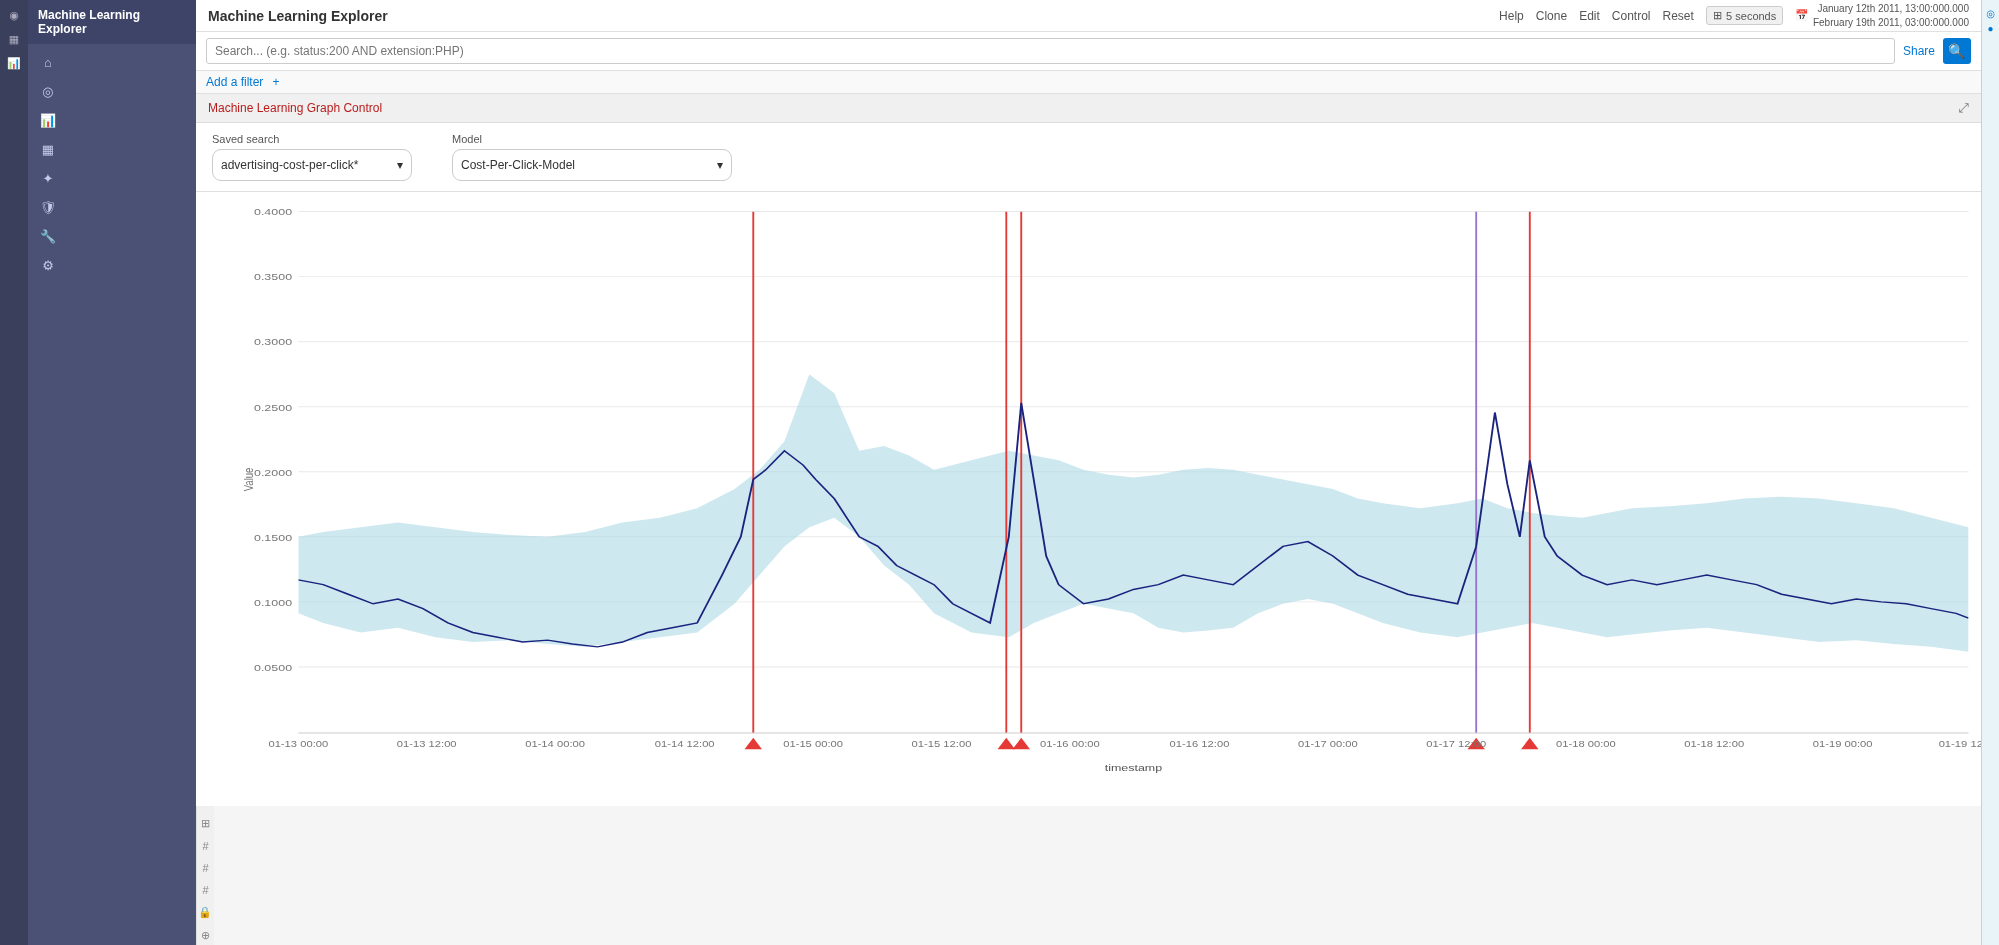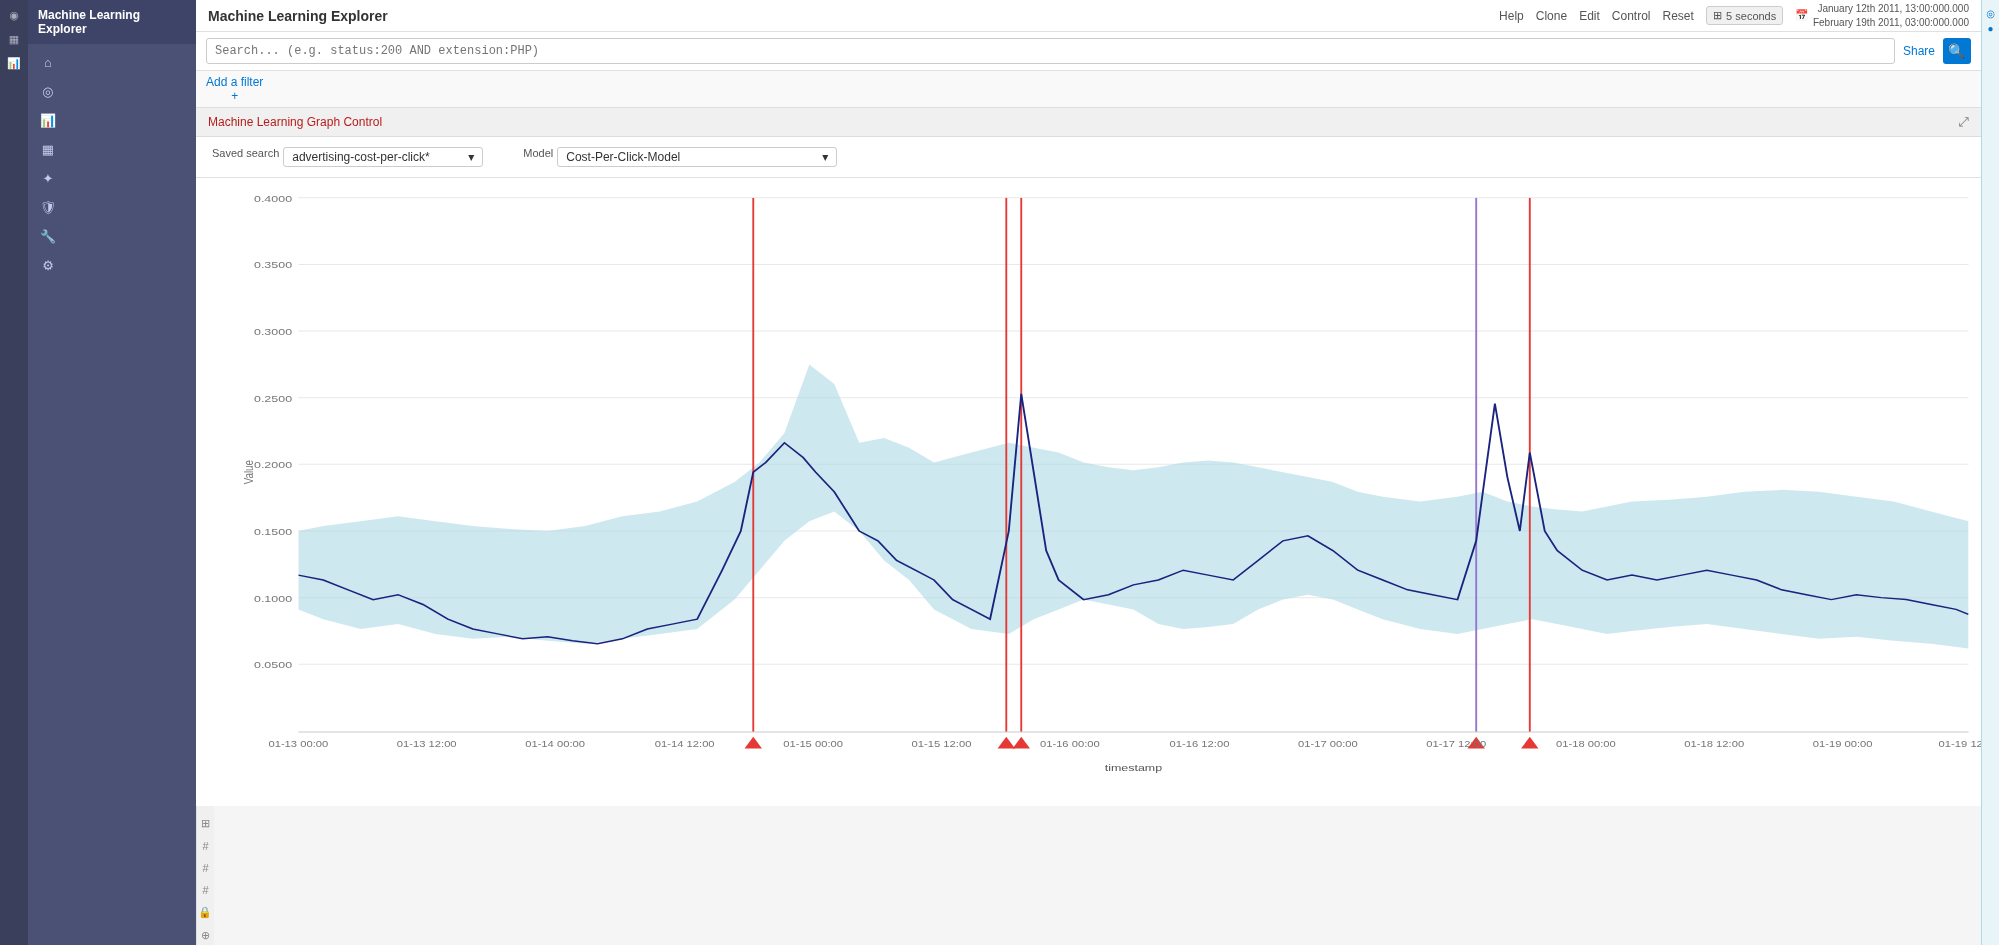--- a/index.html
+++ b/index.html
@@ -117,42 +117,42 @@
       flex: 1;
       display: flex;
       align-items: center;
       border: 1px solid #ccc;
       border-radius: 3px;
       background: #fff;
       padding: 0 8px;
       height: 26px;
     }
     .search-input {
-      border: none; outline: none; font-size: 12px; color: #404040; width: 100%; font-family: Liberation Mono, monospace;
+      border: none; outline: none; font-size: 12px; color: #404040; width: 100%;
     }
     .search-help {
       color: #0078d4; font-size: 12px; cursor: pointer;
     }
     .search-btn {
       background: #0078d4; color: #fff; border: none; border-radius: 3px;
       width: 28px; height: 26px; cursor: pointer; font-size: 14px;
       display: flex; align-items: center; justify-content: center;
     }
 
     
     .filter-bar {
       background: #f9f9f9;
       padding: 4px 10px;
       border-bottom: 1px solid #e0e0e0;
       display: flex;
       align-items: center;
       flex-shrink: 0;
     }
     .add-filter-link {
-      color: #0078d4; font-size: 12px; cursor: pointer; display: flex; align-items: center; gap: 0; flex-direction: column;
+      color: #0078d4; font-size: 12px; cursor: pointer; display: flex; align-items: center; gap: 9px;
     }
 
     
     .main-content {
       flex: 1;
       background: #fff;
       display: flex;
       flex-direction: column;
       overflow: hidden;
       position: relative;
@@ -173,29 +173,29 @@
 
     
     .controls-row {
       display: flex;
       align-items: flex-end;
       gap: 40px;
       padding: 10px 16px;
       border-bottom: 1px solid #e0e0e0;
       flex-shrink: 0;
     }
-    .control-group { display: flex; flex-direction: row; gap: 4px; }
+    .control-group { display: flex; flex-direction: column; gap: 4px; }
     .control-label { font-size: 11px; color: #555; font-weight: 500; }
     .control-select {
       display: flex;
       align-items: center;
       border: 1px solid #ccc;
-      border-radius: 3px;
+      border-radius: 9px;
       background: #fff;
-      padding: 2px 8px;
+      padding: 8px 8px;
       font-size: 12px;
       color: #333;
       cursor: pointer;
       min-width: 200px;
       justify-content: space-between;
     }
     .control-select-model { min-width: 280px; }
 
     
     .chart-area {

